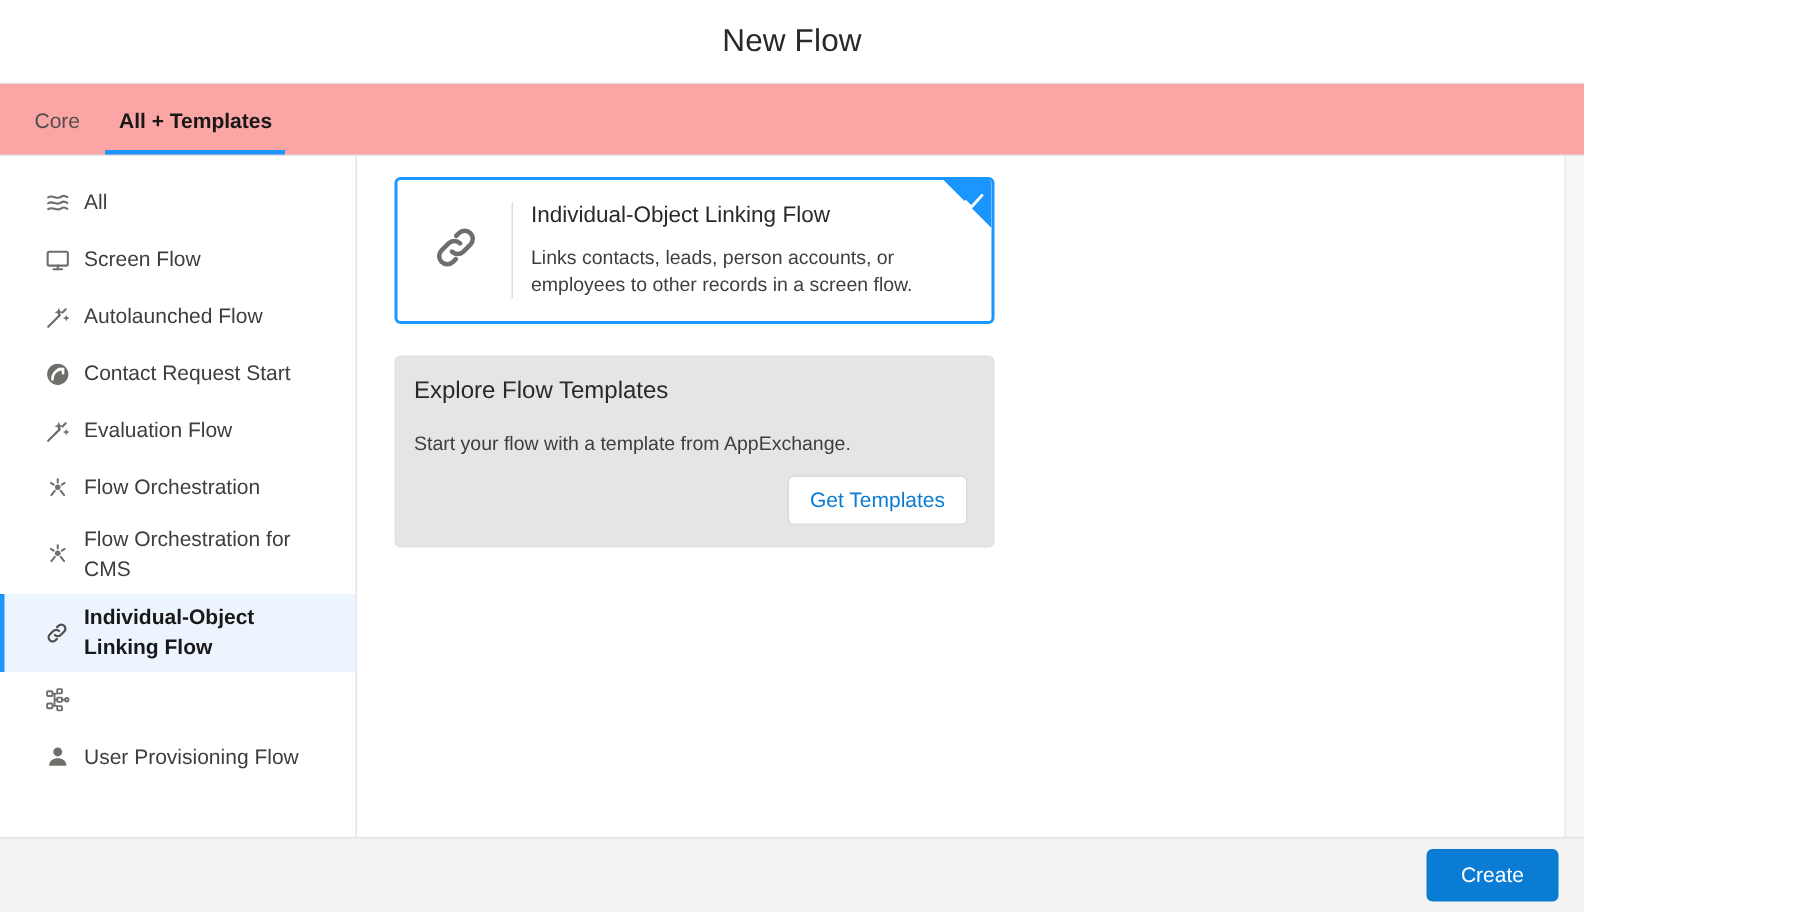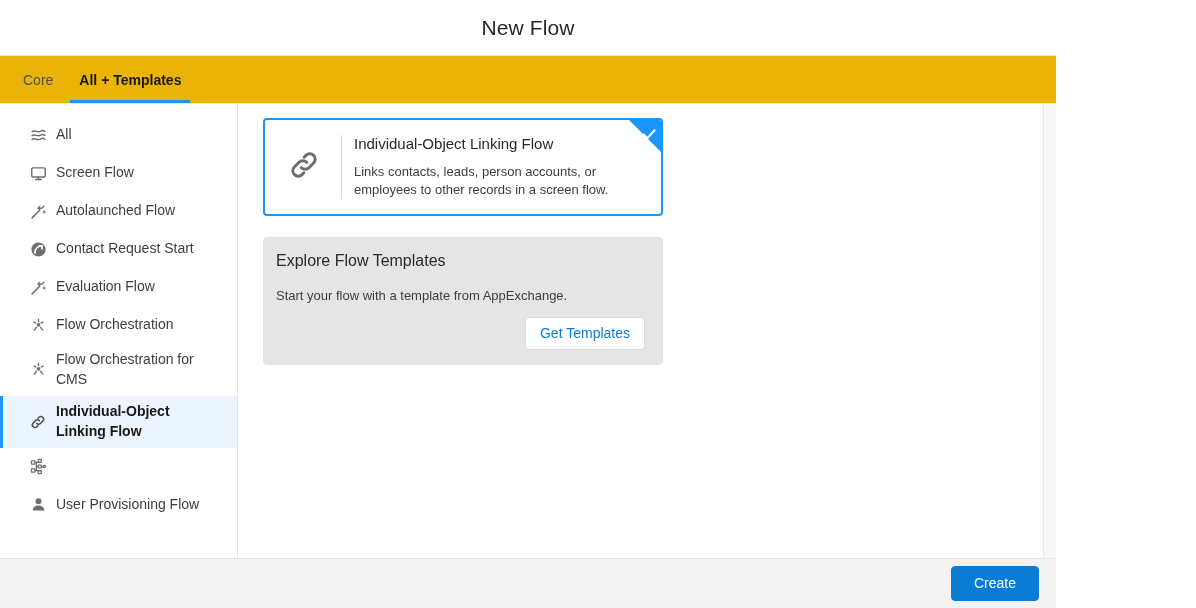--- a/index.html
+++ b/index.html
@@ -40,21 +40,21 @@
   }
 
   
   .tabs-bar {
     height: 48px;
     min-height: 48px;
     border-bottom: 1px solid #e5e5e5;
     display: flex;
     align-items: flex-end;
     padding-left: 10px;
-    background: #eab308;
+    background: #fca5a5;
   }
   .tab {
     position: relative;
     height: 47px;
     display: flex;
     align-items: center;
     padding: 0 13px;
     font-size: 14px;
     color: #514f4d;
     cursor: pointer;

